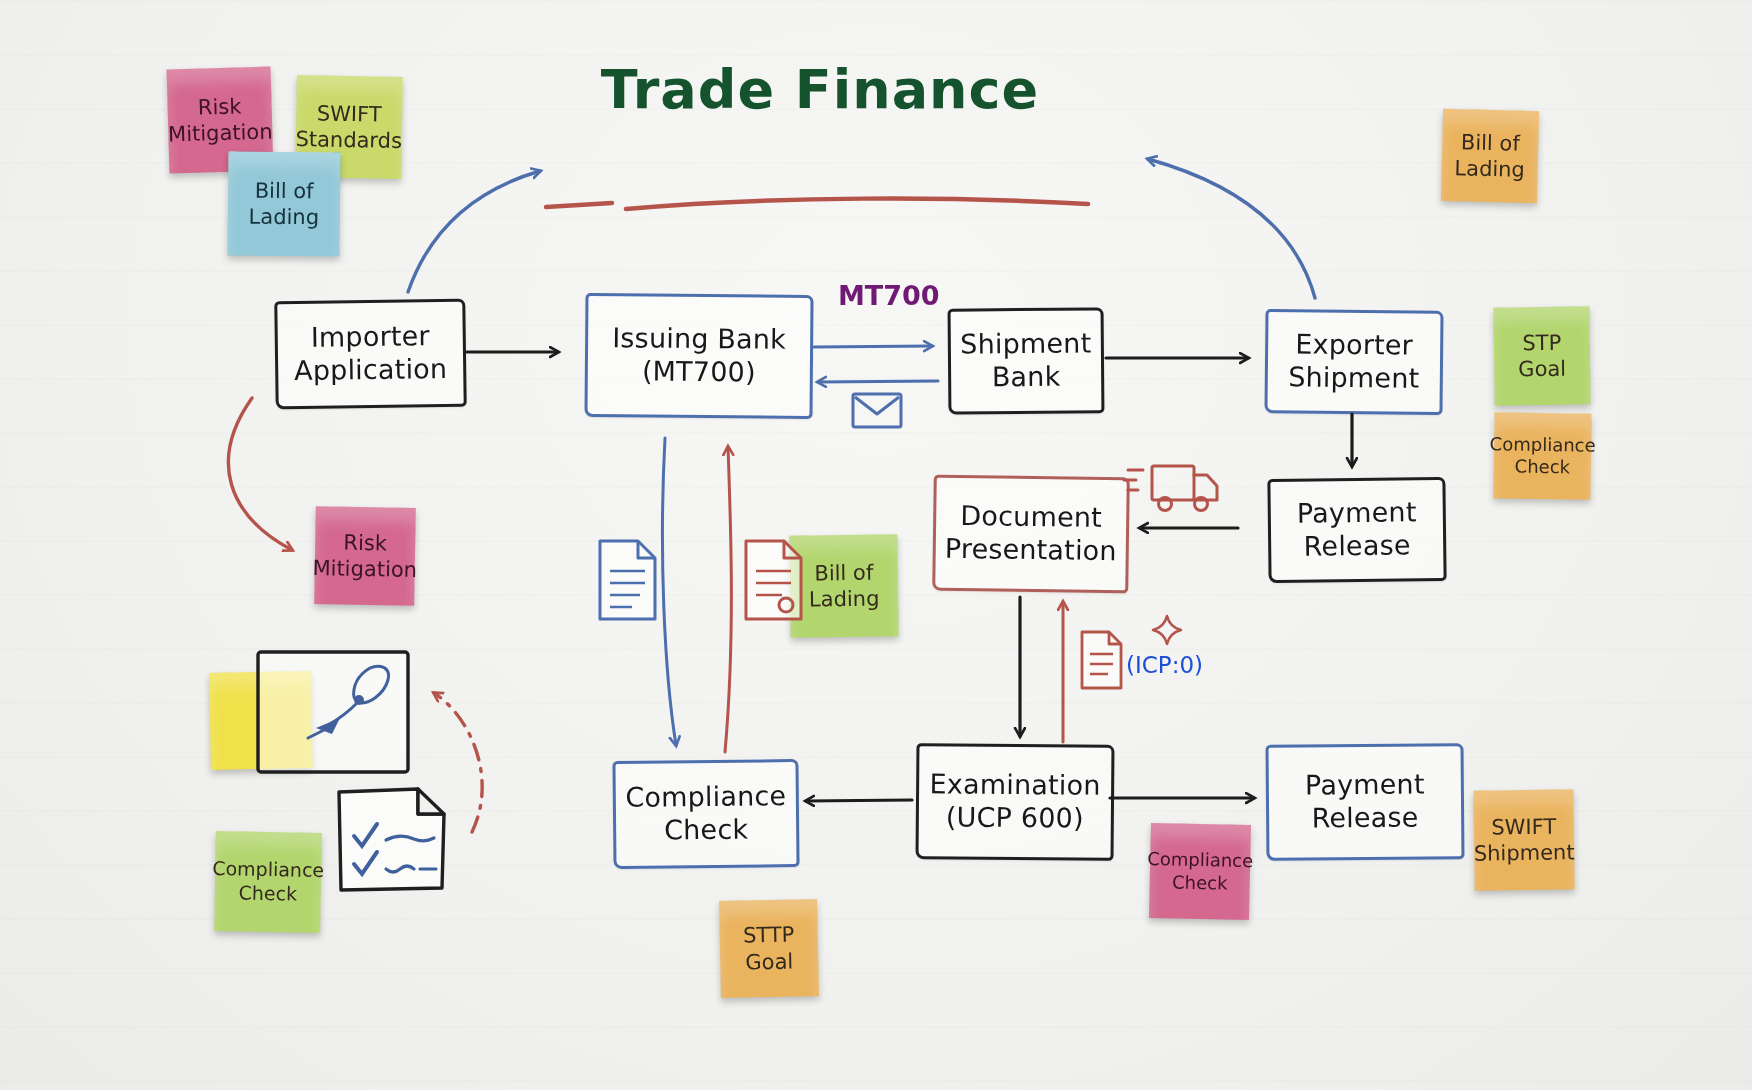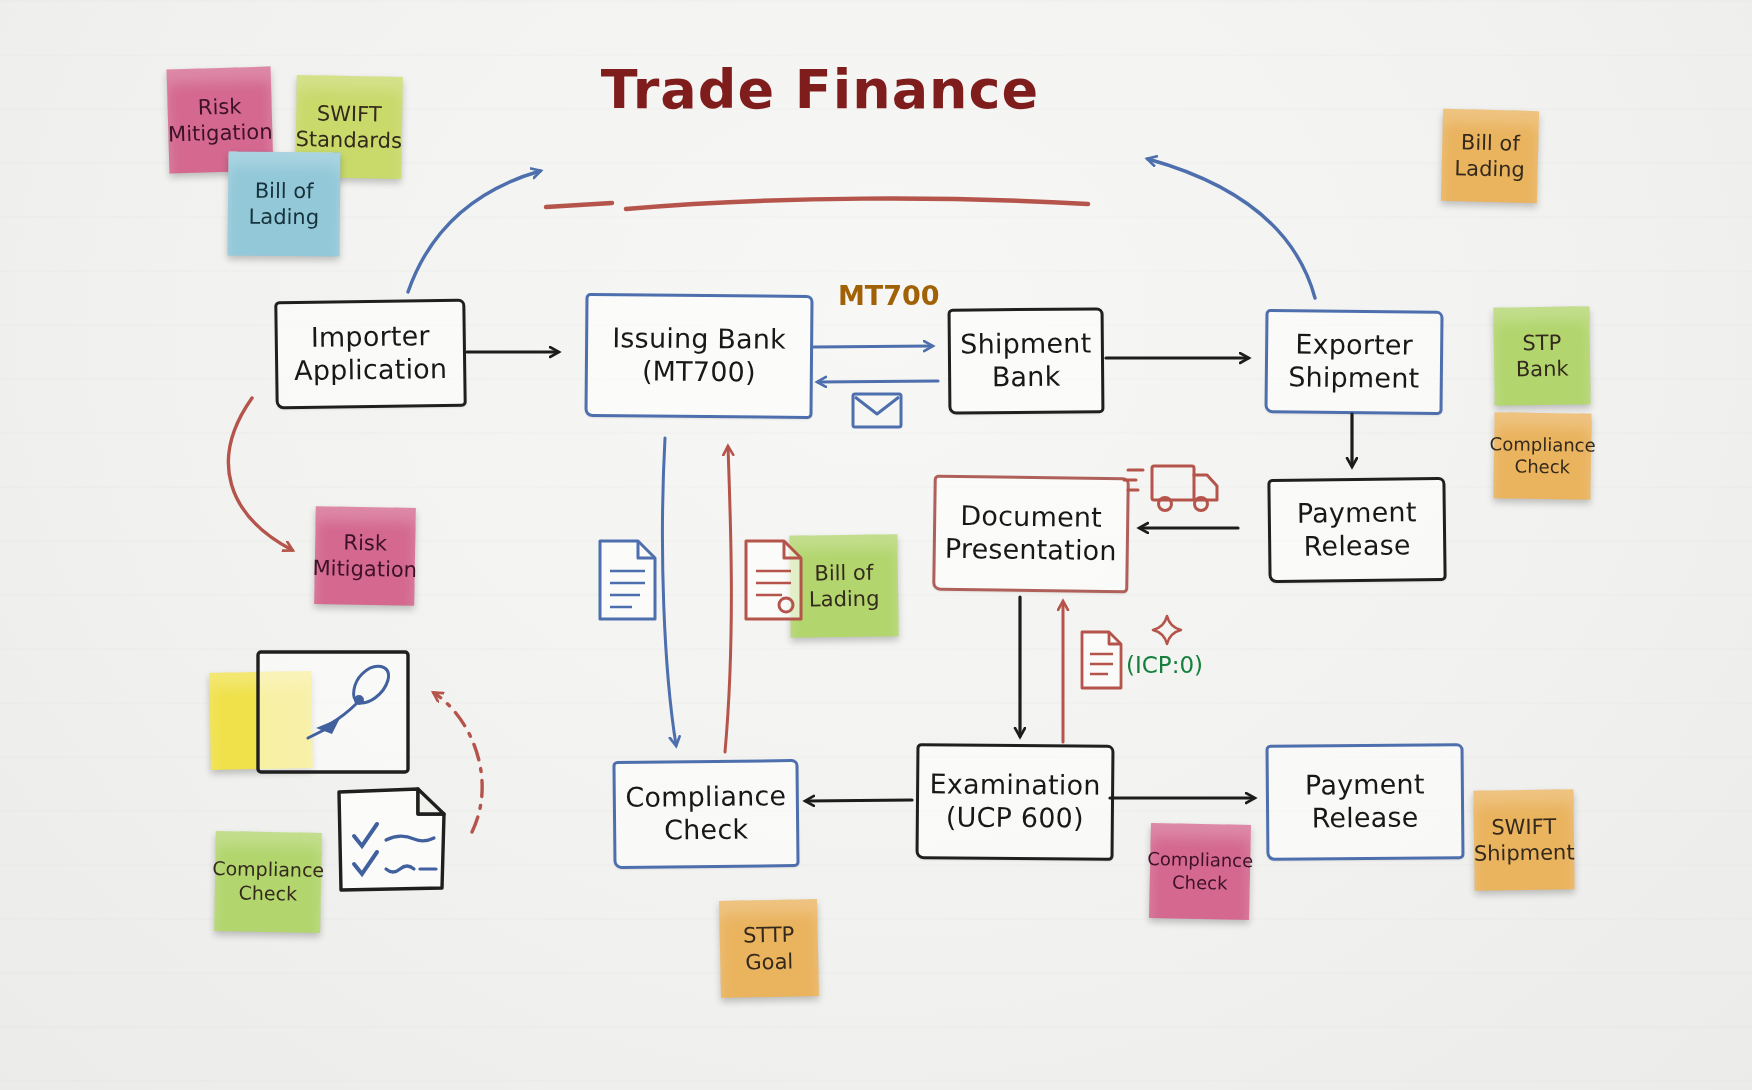--- a/index.html
+++ b/index.html
@@ -37,21 +37,21 @@
   .sticky.pink{background:var(--sticky-pink,#d4688f);}
   .sticky.pink span{color:#3d1228;}
   .sticky.yellowgreen{background:var(--sticky-yellowgreen,#c9d96a);}
   .sticky.green{background:var(--sticky-green,#b2d56d);}
   .sticky.blue{background:var(--sticky-blue,#92c8d8);}
   .sticky.blue span{color:#16323c;}
   .sticky.orange{background:var(--sticky-orange,#eab35e);}
   .sticky.yellow{background:var(--sticky-yellow,#f0e14b);}
   
   .title-block{position:absolute;left:470px;top:58px;width:700px;text-align:center;}
-  .title-line1{font-size:54px;font-weight:700;letter-spacing:1px;color:#7f1d1d;}
+  .title-line1{font-size:54px;font-weight:700;letter-spacing:1px;color:#14532d;}
   .title-line2{font-size:47px;font-weight:600;letter-spacing:0.5px;color:#151515;margin-top:14px;}
   .small-label{position:absolute;font-weight:700;}
   svg.overlay{position:absolute;left:0;top:0;pointer-events:none;}
 </style>
 </head>
 <body>
 
 <div class="title-block">
   <div class="title-line1">Trade Finance</div>
 </div>
@@ -86,42 +86,42 @@
 </div>
 <div class="node" style="left:916px;top:744px;width:192px;height:110px;transform:rotate(0.5deg);">
   <span>Examination
 (UCP 600)</span>
 </div>
 <div class="node blue" style="left:1266px;top:744px;width:192px;height:110px;transform:rotate(-0.5deg);">
   <span>Payment
 Release</span>
 </div>
 
-<div class="small-label" style="left:838px;top:280px;font-size:27px;color:#a16207;">MT700</div>
-<div class="small-label" style="left:1126px;top:652px;font-size:23px;font-weight:500;color:#15803d;">(ICP:0)</div>
+<div class="small-label" style="left:838px;top:280px;font-size:27px;color:#701a75;">MT700</div>
+<div class="small-label" style="left:1126px;top:652px;font-size:23px;font-weight:500;color:#1d4ed8;">(ICP:0)</div>
 
 <div class="sticky pink" style="left:168px;top:68px;width:104px;height:104px;transform:rotate(-1.6deg);">
   <span>Risk
 Mitigation</span>
 </div>
 <div class="sticky yellowgreen" style="left:296px;top:76px;width:106px;height:102px;transform:rotate(1deg);">
   <span>SWIFT
 Standards</span>
 </div>
 <div class="sticky blue" style="left:228px;top:152px;width:112px;height:104px;transform:rotate(0.6deg);">
   <span>Bill of
 Lading</span>
 </div>
 <div class="sticky orange" style="left:1442px;top:110px;width:96px;height:92px;transform:rotate(1.4deg);">
   <span>Bill of
 Lading</span>
 </div>
 <div class="sticky green" style="left:1494px;top:307px;width:96px;height:98px;transform:rotate(-0.8deg);">
   <span>STP
-Bank</span>
+Goal</span>
 </div>
 <div class="sticky orange" style="left:1494px;top:413px;width:97px;height:86px;transform:rotate(0.8deg);">
   <span style="font-size:18px;">Compliance
 Check</span>
 </div>
 <div class="sticky pink" style="left:315px;top:507px;width:100px;height:98px;transform:rotate(1deg);">
   <span>Risk
 Mitigation</span>
 </div>
 <div class="sticky green" style="left:790px;top:535px;width:108px;height:102px;transform:rotate(-0.8deg);">

